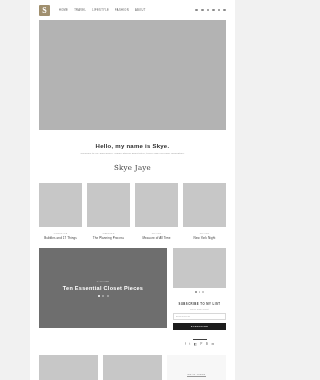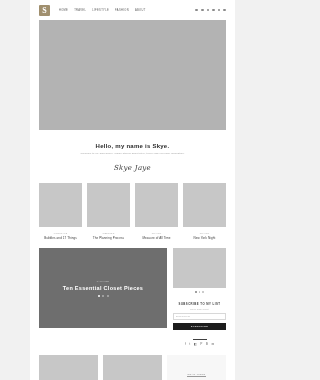--- a/index.html
+++ b/index.html
@@ -100,21 +100,20 @@
   .intro-sub {
     font-size: 2.4px;
     line-height: 1.7;
     color: #9a9a9a;
     margin: 3px auto 0;
     max-width: 125px;
     letter-spacing: 0.15px;
   }
   .signature {
     font-family: "DejaVu Serif", serif;
-    font-style: italic;
     font-size: 7px;
     color: #3a3a3a;
     margin-top: 8px;
     letter-spacing: 0.3px;
   }
 
   
   .cards {
     display: flex;
     gap: 5px;

